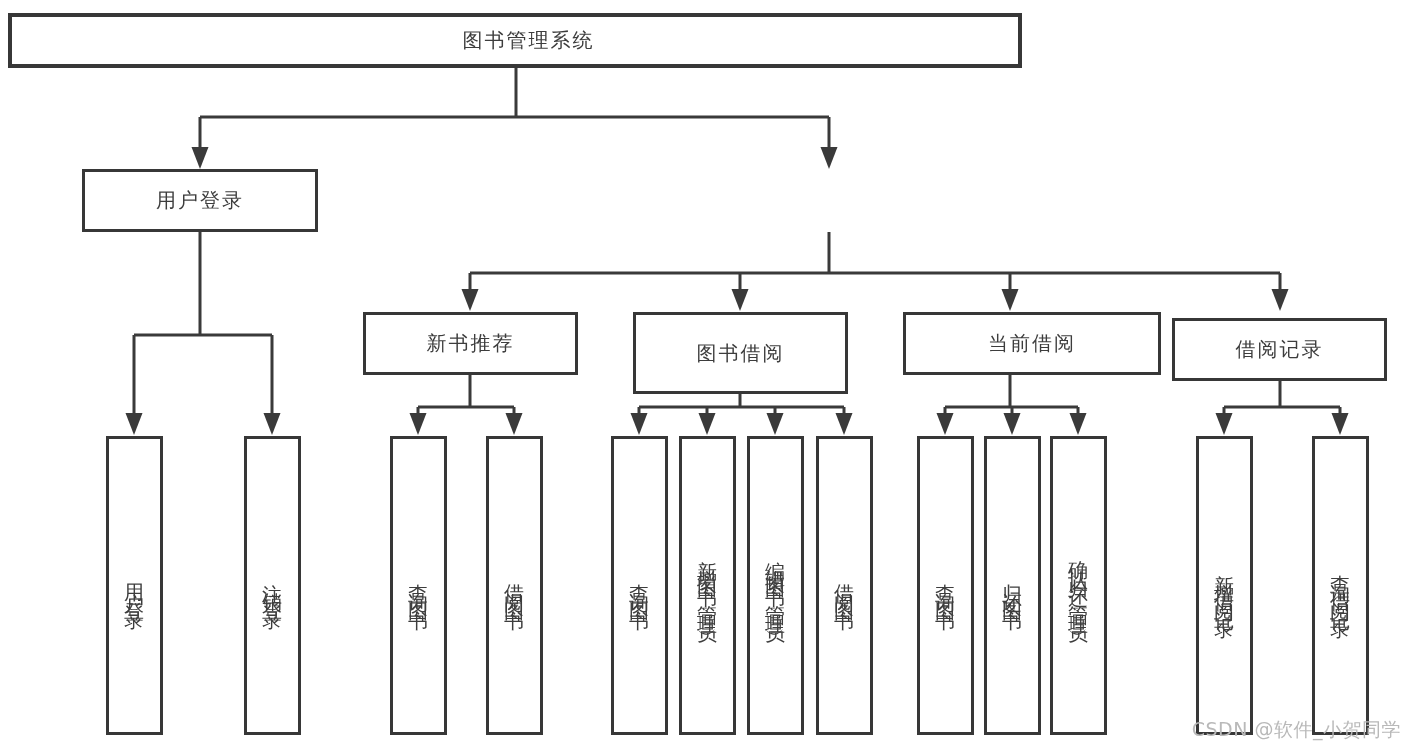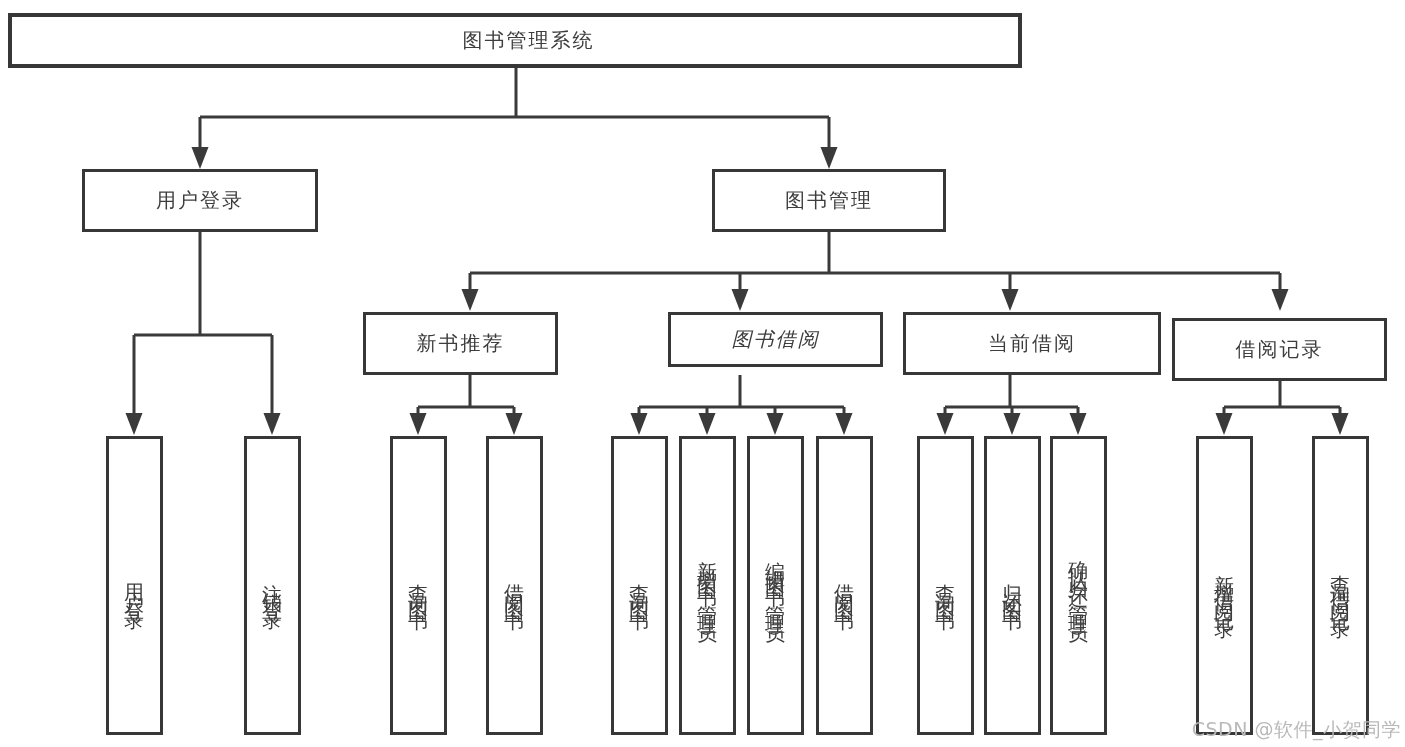--- a/index.html
+++ b/index.html
@@ -76,28 +76,25 @@
     </g>
   </svg>
 
   <div class="box root h" style="left:8px;top:13px;width:1014px;height:55px;">
     <span>图书管理系统</span>
   </div>
 
   <div class="box h" style="left:82px;top:169px;width:236px;height:63px;">
     <span>用户登录</span>
   </div>
-  <div class="box h" style="left:712px;top:169px;width:234px;height:63px;">
-    <span>图书管理</span>
-  </div>
 
-  <div class="box h" style="left:363px;top:312px;width:195px;height:63px;">
+  <div class="box h" style="left:363px;top:312px;width:215px;height:63px;">
     <span>新书推荐</span>
   </div>
-  <div class="box h" style="left:668px;top:312px;width:215px;height:55px;font-style:italic;">
+  <div class="box h" style="left:633px;top:312px;width:215px;height:82px;">
     <span>图书借阅</span>
   </div>
   <div class="box h" style="left:903px;top:312px;width:258px;height:63px;">
     <span>当前借阅</span>
   </div>
   <div class="box h" style="left:1172px;top:312px;width:215px;height:63px;margin-top:6px;">
     <span>借阅记录</span>
   </div>
 
   <div class="box v" style="left:106px;top:436px;width:57px;height:299px;">

